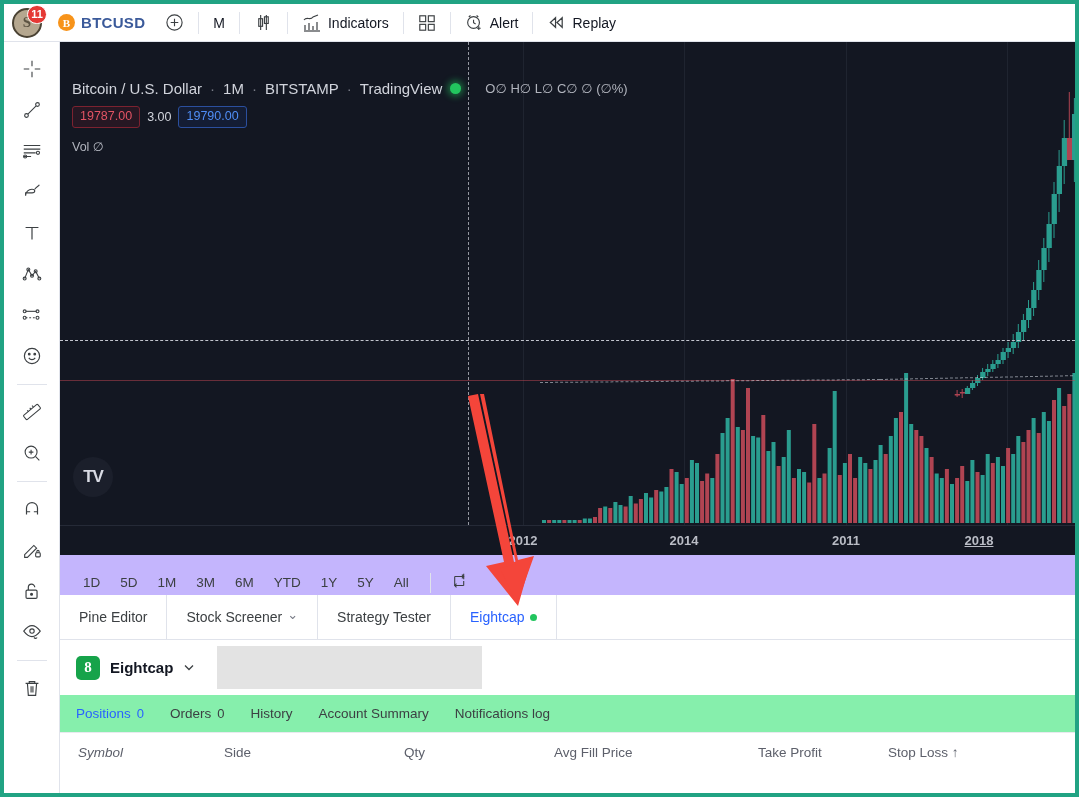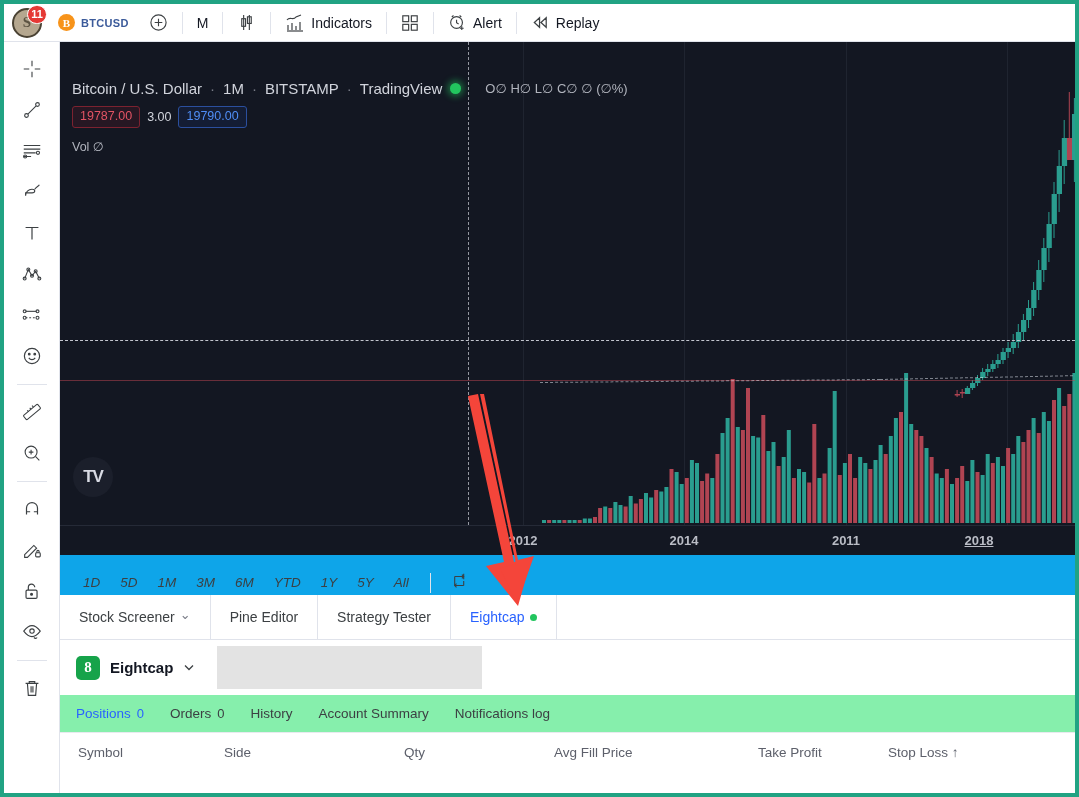--- a/index.html
+++ b/index.html
@@ -47,21 +47,21 @@
     display: flex; align-items: center; justify-content: center;
     border: 1.5px solid #fff;
   }
   .tb-sep { width: 1px; height: 22px; background: #e0e3eb; margin: 0 4px; }
   .tb-item {
     display: flex; align-items: center; gap: 6px;
     height: 30px; padding: 0 10px; border-radius: 4px;
     color: #131722; font-size: 14px; cursor: pointer;
     white-space: nowrap;
   }
-  .tb-symbol { color: #3b5a9a; font-weight: bold; font-size: 11px; letter-spacing: .3px; }
+  .tb-symbol { color: #3b5a9a; font-weight: bold; font-size: 15px; letter-spacing: .3px; }
   .coin {
     width: 17px; height: 17px; border-radius: 50%;
     background: #f7931a; color: #fff; font-weight: bold; font-size: 11px;
     display: flex; align-items: center; justify-content: center;
     font-family: "Liberation Serif", serif;
   }
   .ico { display: inline-flex; align-items: center; justify-content: center; }
 
   
   .sidebar {
@@ -161,23 +161,23 @@
   .annot-box span {
     color: #fff; font-size: 48px; font-weight: bold;
     font-family: "DejaVu Sans", sans-serif;
     letter-spacing: 1px; white-space: nowrap;
   }
   .annot-arrow { position: absolute; left: 456px; top: 390px; z-index: 29; }
 
   
   .rangebar {
     position: absolute; left: 56px; top: 551px; right: 0;
-    height: 56px; background: #0ea5e9;
+    height: 56px; background: #c4b5fd;
     border-bottom: 1px solid #e0e3eb;
-    display: flex; align-items: center; padding-left: 14px; gap: 2px; font-style: italic;
+    display: flex; align-items: center; padding-left: 14px; gap: 2px;
   }
   .range-btn {
     font-size: 13.5px; color: #3c4043; padding: 5px 9px;
     border-radius: 4px; cursor: pointer; white-space: nowrap;
   }
   .range-sep { width: 1px; height: 20px; background: #e0e3eb; margin: 0 10px; }
 
   
   .tabsbar {
     position: absolute; left: 56px; top: 591px; right: 0;
@@ -662,25 +662,25 @@
       <svg width="18" height="18" viewBox="0 0 20 20" fill="none" stroke="#3c4043" stroke-width="1.2">
         <path d="M3 5h10M3 5v10M13 2v6M3 15h10M13 15v-5"></path>
           <path d="M11 3 13 5l-2 2M5 13l-2 2 2 2"></path>
       </svg>
     </div>
   </div>
 
   <div class="tabsbar">
     <div id="bottom-tabs" style="display:flex;align-items:stretch">
         <div class="btab">
+          <span>Pine Editor</span>
+        </div>
+        <div class="btab">
           <span>Stock Screener</span>
           <span style="font-size: 13px; color: rgb(120, 123, 134); position: relative; top: -3px;">⌄</span>
-        </div>
-        <div class="btab">
-          <span>Pine Editor</span>
         </div>
         <div class="btab">
           <span>Strategy Tester</span>
         </div>
         <div class="btab active">
           <span>Eightcap</span>
           <span class="dot"></span>
         </div>
       </div>
     <div class="tabs-filler"></div>
@@ -714,21 +714,21 @@
           <span>Account Summary</span>
         </div>
         <div class="subtab">
           <span>Notifications log</span>
         </div>
       </div>
   </div>
 
   <div class="thead">
     <div id="table-headers">
-        <div class="th" style="left: 18px;">Symbol</div>
+        <div class="th" style="left: 18px; font-style: italic;">Symbol</div>
         <div class="th" style="left: 164px;">Side</div>
         <div class="th" style="left: 344px;">Qty</div>
         <div class="th" style="left: 494px;">Avg Fill Price</div>
         <div class="th" style="left: 698px;">Take Profit</div>
         <div class="th" style="left: 828px;">Stop Loss ↑</div>
       </div>
   </div>
 
 </div>
 

